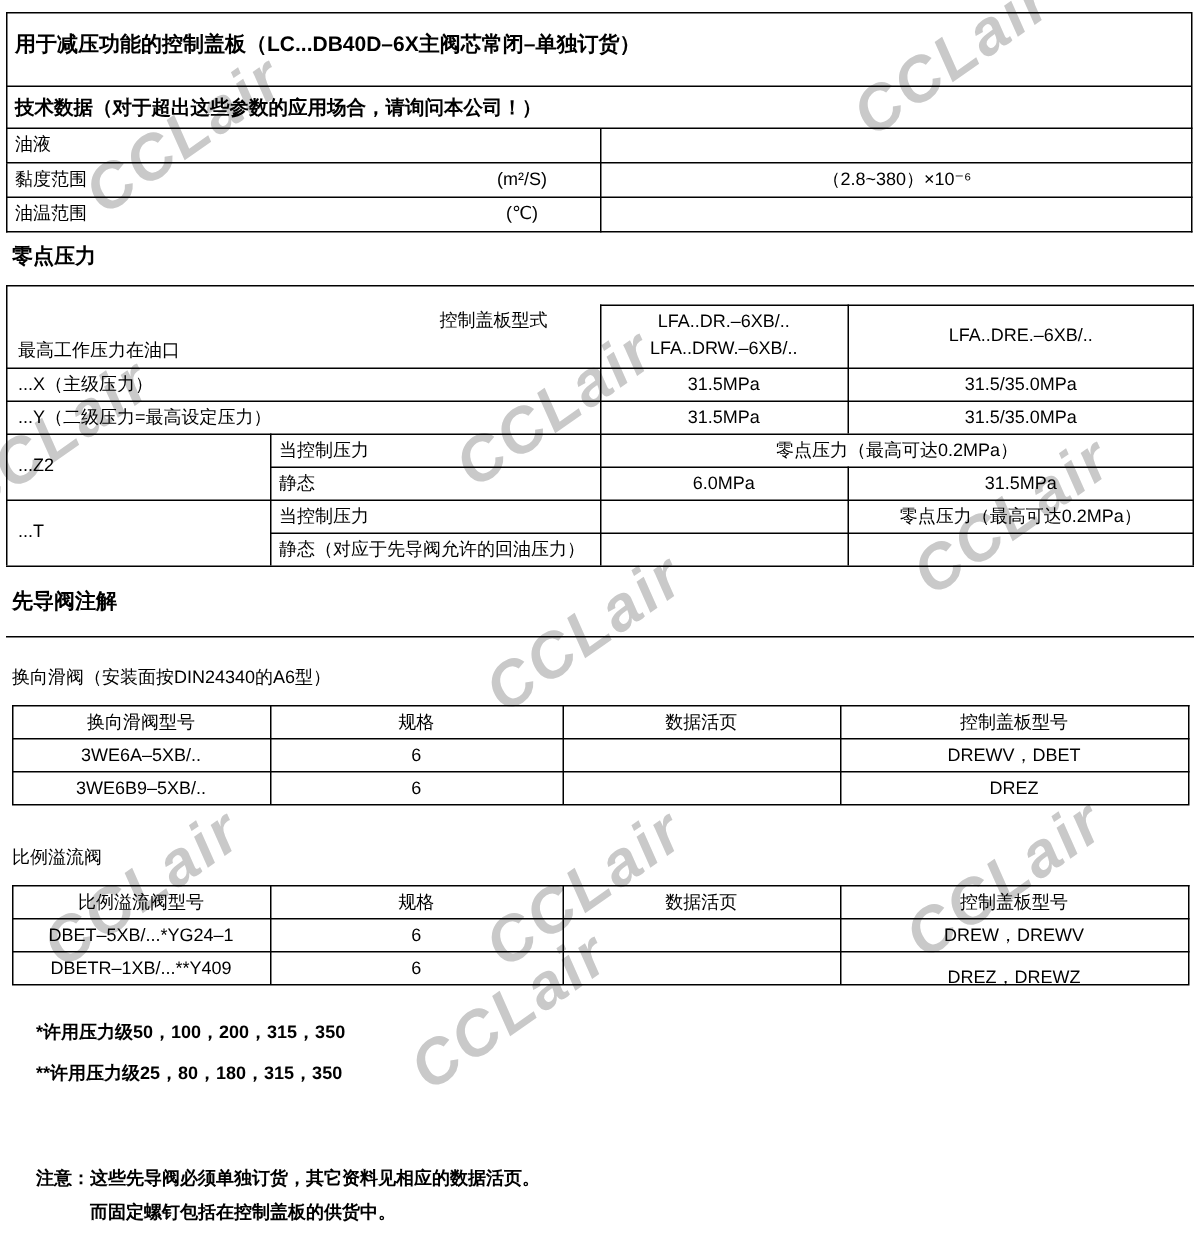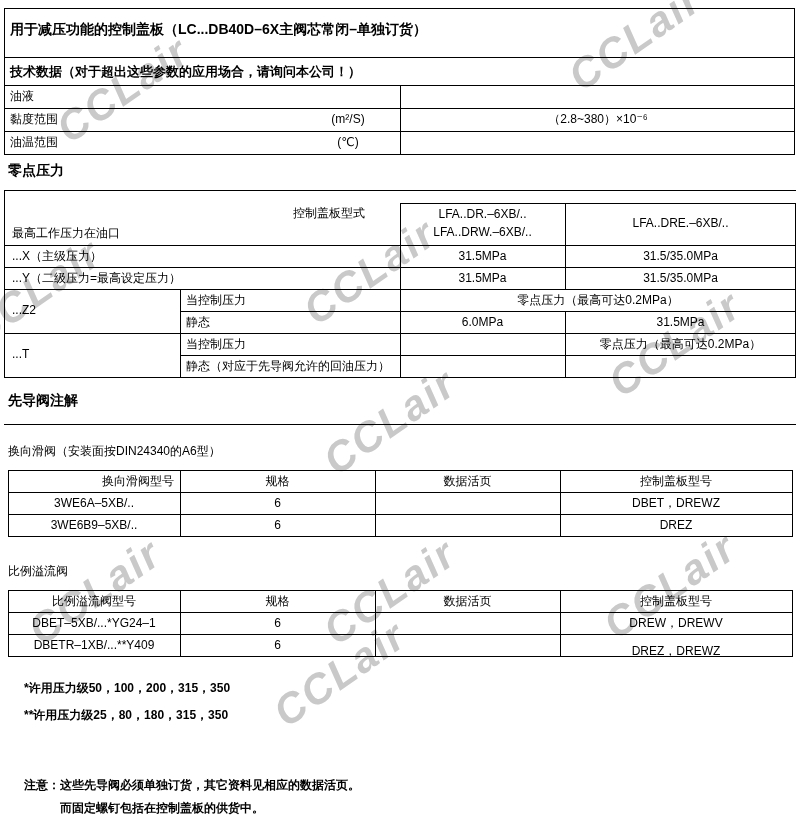--- a/index.html
+++ b/index.html
@@ -99,29 +99,29 @@
   <div class="h" style="left:8px;top:470px;width:785px;"></div>
   <div class="h" style="left:8px;top:492px;width:785px;"></div>
   <div class="h" style="left:8px;top:514px;width:785px;"></div>
   <div class="h" style="left:8px;top:536px;width:785px;"></div>
   <div class="v" style="left:8px;top:470px;height:66px;"></div>
   <div class="v" style="left:180px;top:470px;height:66px;"></div>
   <div class="v" style="left:375px;top:470px;height:66px;"></div>
   <div class="v" style="left:560px;top:470px;height:66px;"></div>
   <div class="v" style="left:792px;top:470px;height:66px;"></div>
 
-  <div class="t ctr" style="left:8px;top:474px;width:172px;padding-left:44px;">换向滑阀型号</div>
+  <div class="t ctr" style="left:8px;top:474px;width:172px;">换向滑阀型号</div>
   <div class="t ctr" style="left:180px;top:474px;width:195px;">规格</div>
   <div class="t ctr" style="left:375px;top:474px;width:185px;">数据活页</div>
   <div class="t ctr" style="left:560px;top:474px;width:232px;">控制盖板型号</div>
 
   <div class="t ctr" style="left:8px;top:496px;width:172px;">3WE6A–5XB/..</div>
   <div class="t ctr" style="left:180px;top:496px;width:195px;">6</div>
   <div class="t ctr" style="left:375px;top:496px;width:185px;"></div>
-  <div class="t ctr" style="left:560px;top:496px;width:232px;">DBET，DREWZ</div>
+  <div class="t ctr" style="left:560px;top:496px;width:232px;">DREWV，DBET</div>
 
   <div class="t ctr" style="left:8px;top:518px;width:172px;">3WE6B9–5XB/..</div>
   <div class="t ctr" style="left:180px;top:518px;width:195px;">6</div>
   <div class="t ctr" style="left:375px;top:518px;width:185px;"></div>
   <div class="t ctr" style="left:560px;top:518px;width:232px;">DREZ</div>
 
   <div class="t" style="left:8px;top:564px;">比例溢流阀</div>
   <div class="h" style="left:8px;top:590px;width:785px;"></div>
   <div class="h" style="left:8px;top:612px;width:785px;"></div>
   <div class="h" style="left:8px;top:634px;width:785px;"></div>

